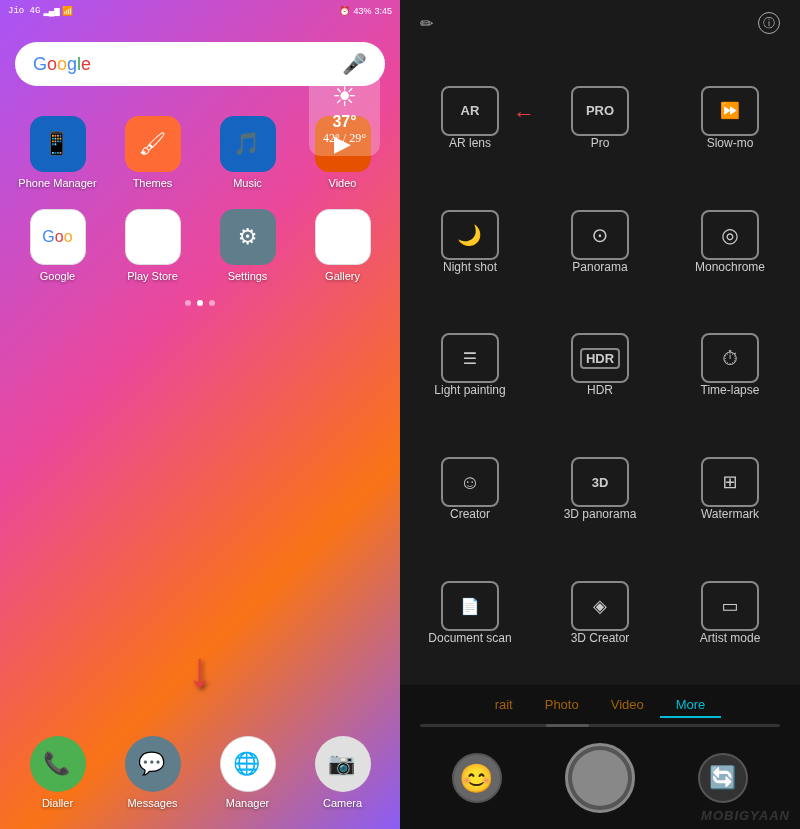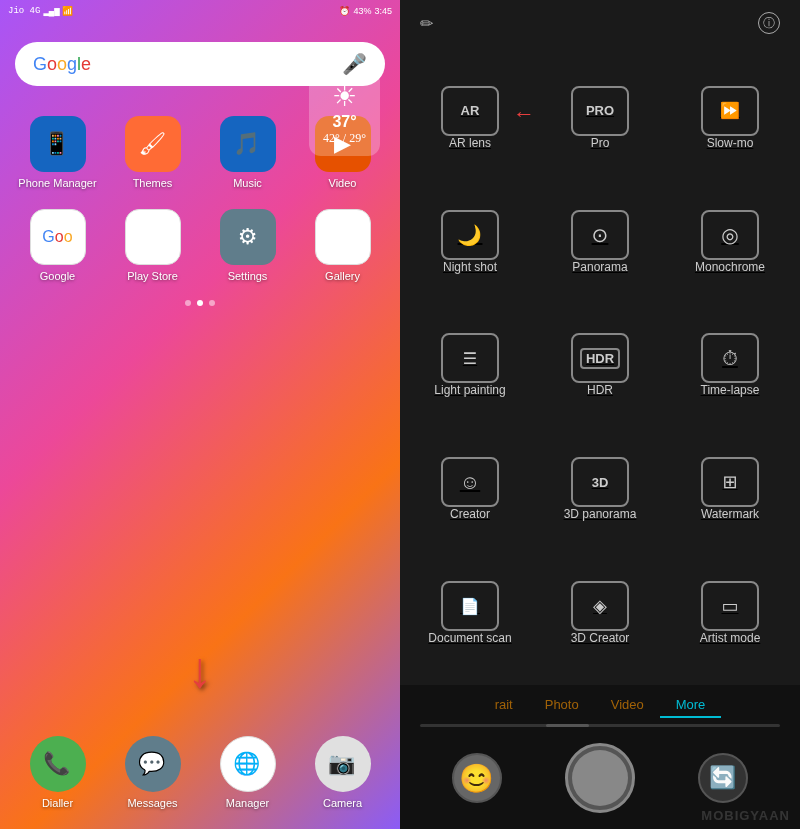--- a/index.html
+++ b/index.html
@@ -172,21 +172,20 @@
       padding: 10px 5px;
       flex: 1;
     }
     .camera-mode-item {
       display: flex;
       flex-direction: column;
       align-items: center;
       justify-content: center;
       padding: 14px 8px;
       cursor: pointer;
-      text-decoration: underline;
     }
     .mode-icon-box {
       width: 58px;
       height: 50px;
       border: 2px solid #888;
       border-radius: 8px;
       display: flex;
       align-items: center;
       justify-content: center;
       color: #ccc;
@@ -257,20 +256,21 @@
     
     .watermark {
       position: absolute;
       bottom: 6px;
       right: 10px;
       color: rgba(255,255,255,0.15);
       font-size: 13px;
       font-weight: bold;
       letter-spacing: 1px;
       pointer-events: none;
+      font-style: italic;
     }
 
     
     .hdr-box {
       font-size: 13px;
       font-weight: bold;
       color: #ccc;
       border: 2px solid #888;
       border-radius: 4px;
       padding: 1px 4px;

